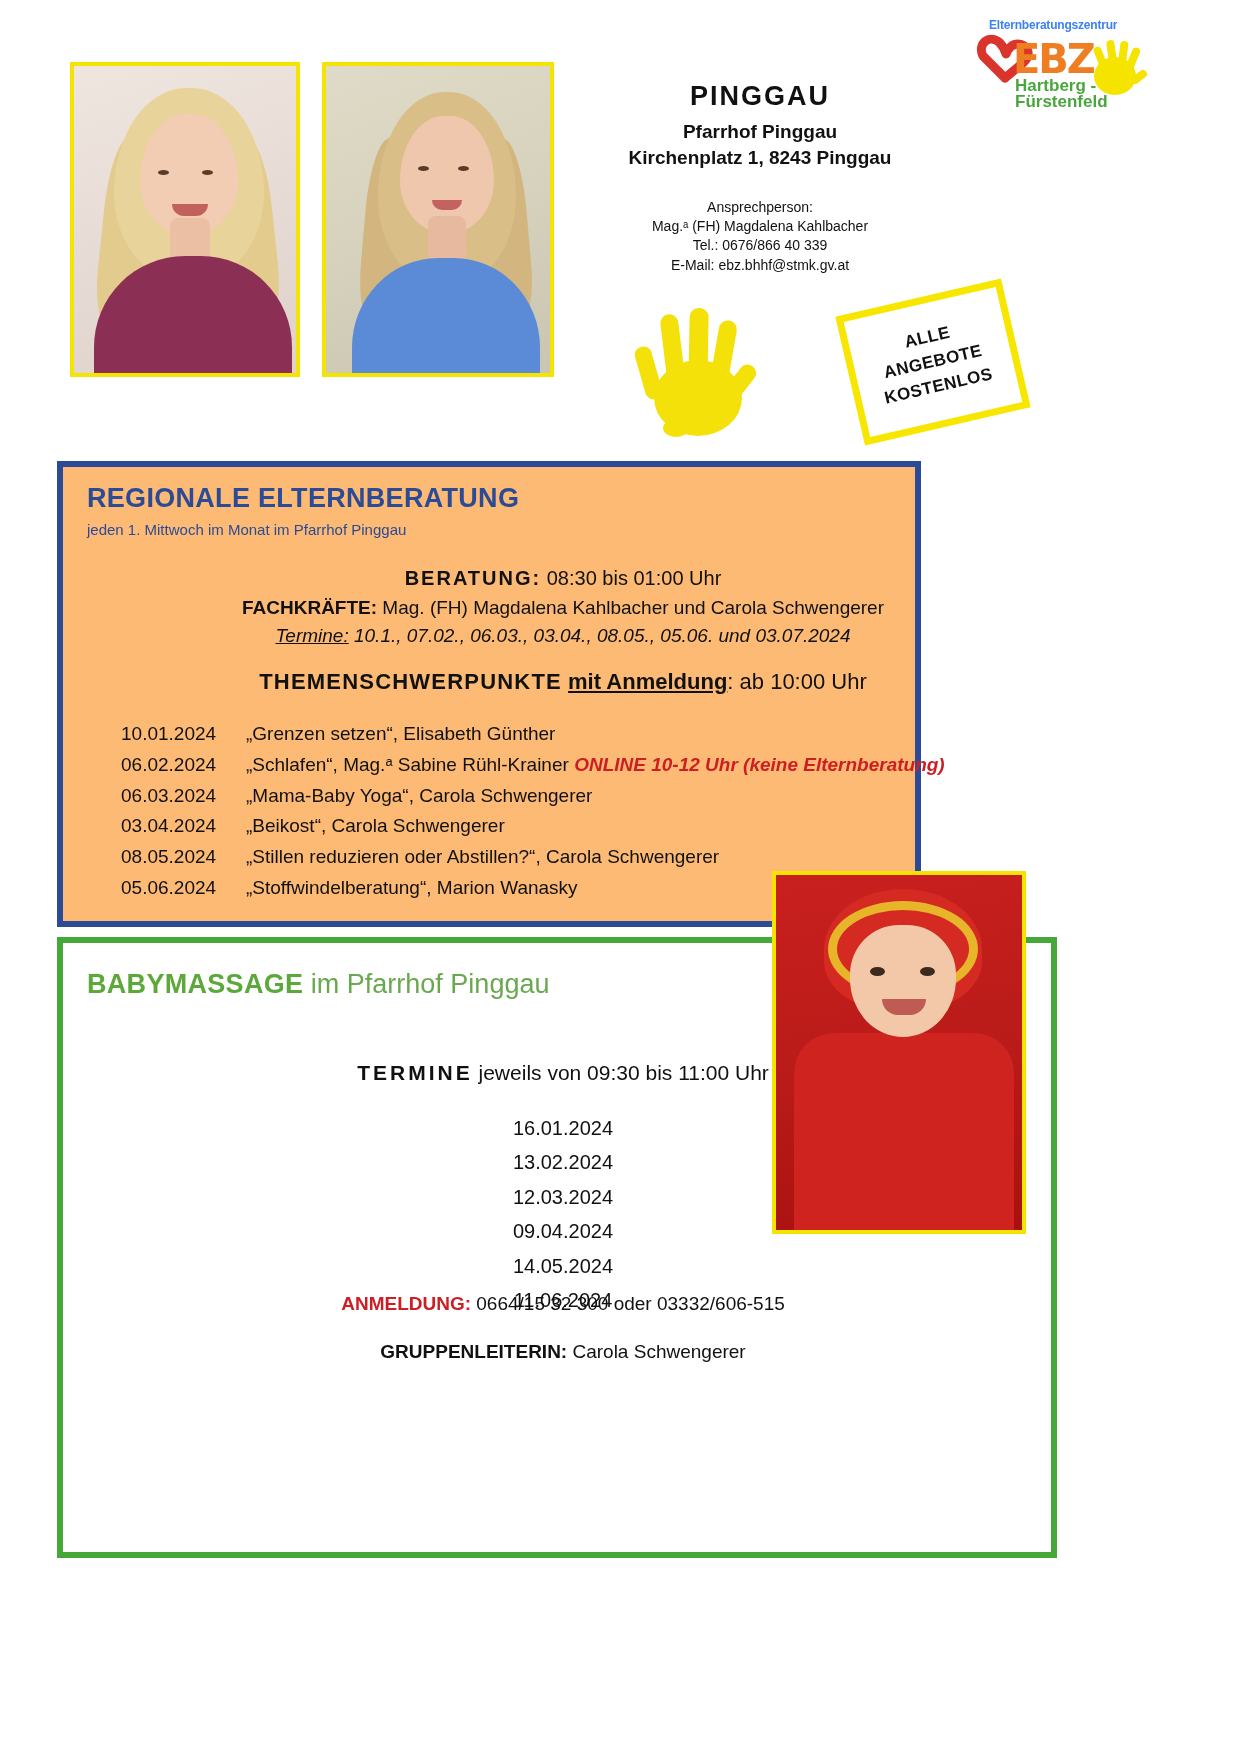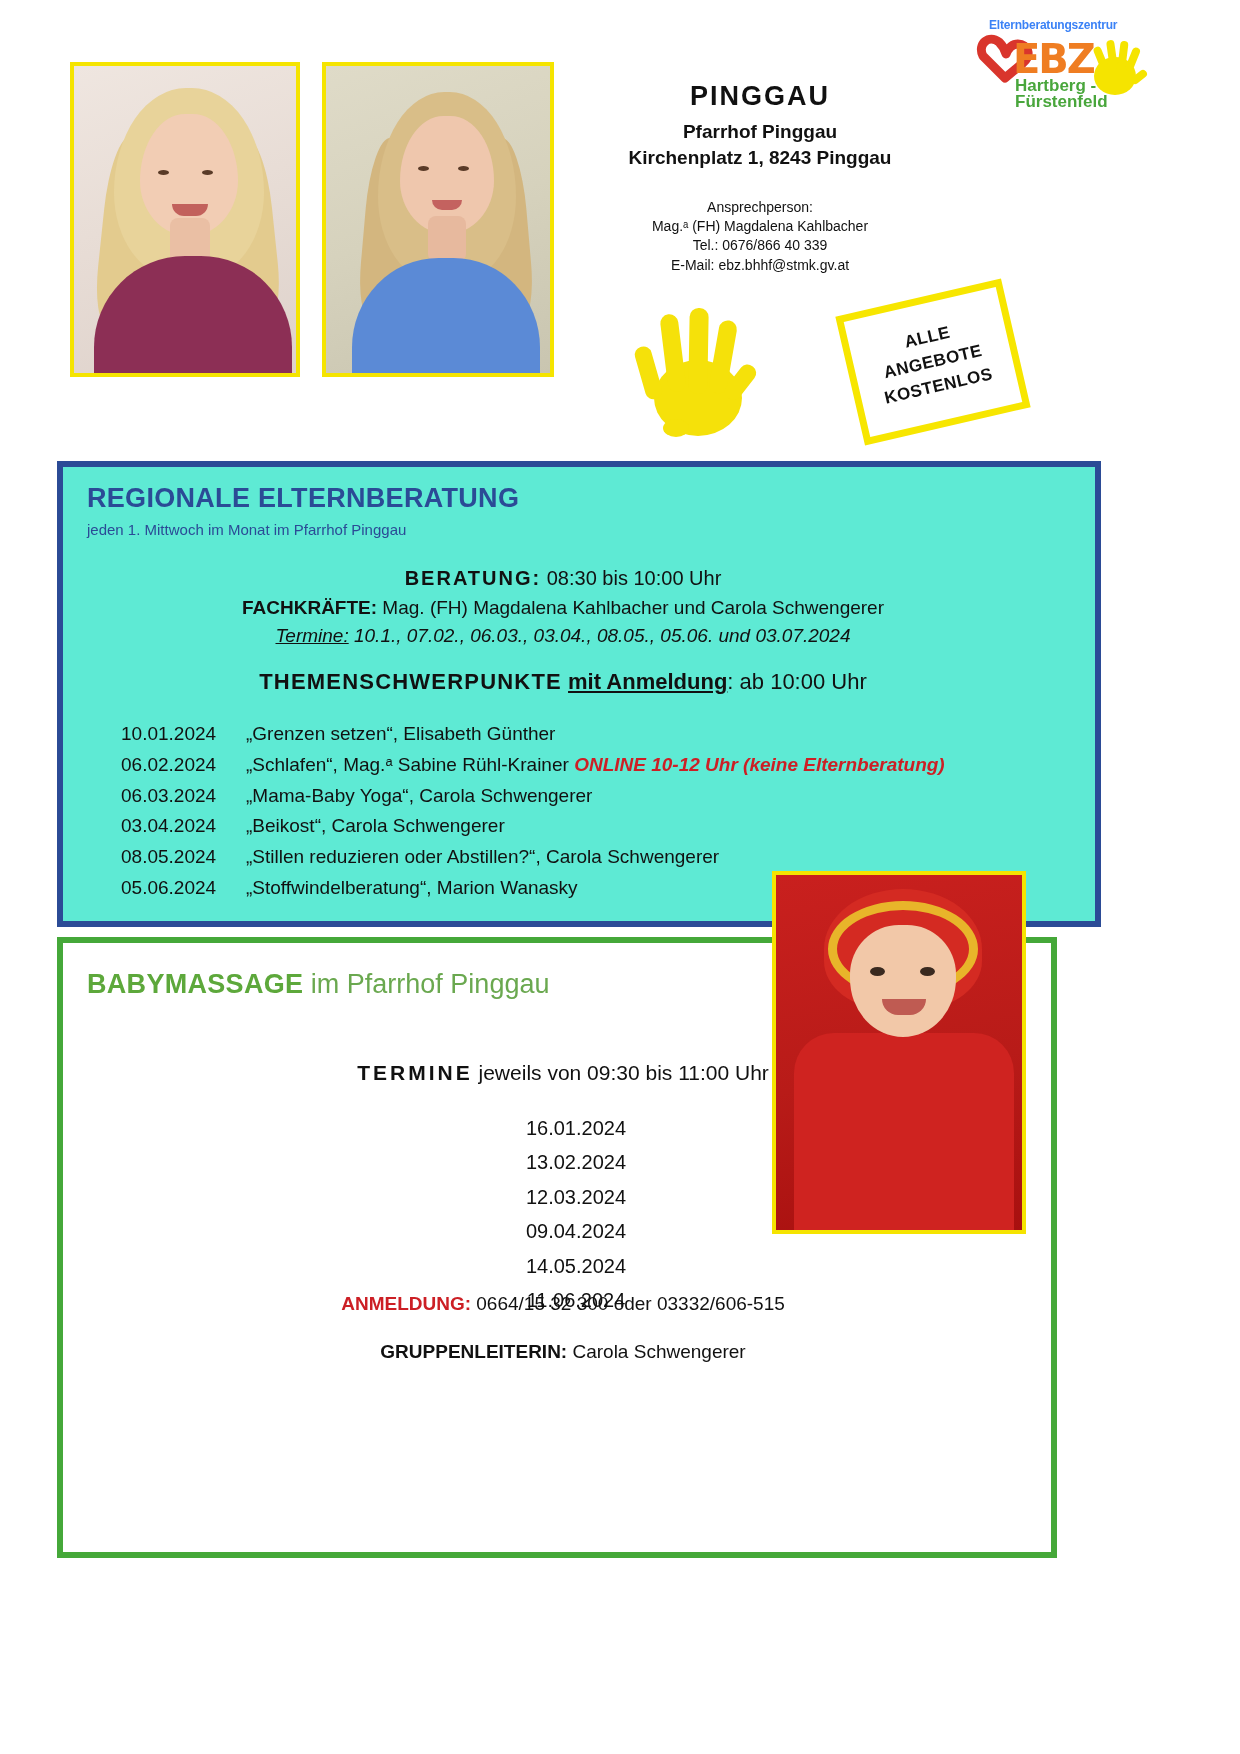--- a/index.html
+++ b/index.html
@@ -88,22 +88,22 @@
     box-sizing:border-box;
   }
   .badge-inner{
     position:absolute;inset:0;display:flex;flex-direction:column;
     align-items:center;justify-content:center;gap:5px;
     font-size:17px;font-weight:bold;color:#111;letter-spacing:.5px;
   }
 
   
   .blue-box{
-    position:absolute;left:57px;top:461px;width:1044px;height:466px;
-    border:6px solid #2b4b96;background:#5eead4;box-sizing:border-box;
+    position:absolute;left:57px;top:461px;width:864px;height:466px;
+    border:6px solid #2b4b96;background:#fdba74;box-sizing:border-box;
   }
   .blue-title{
     position:absolute;left:24px;top:16px;font-size:27px;font-weight:bold;
     color:#2b4b96;letter-spacing:.3px;
   }
   .blue-sub{
     position:absolute;left:24px;top:54px;font-size:15px;color:#2b4b96;
   }
   .ctr{position:absolute;left:0;width:1000px;text-align:center;}
   .beratung{top:100px;font-size:20px;color:#111;}
@@ -143,21 +143,21 @@
     position:absolute;left:57px;top:937px;width:1000px;height:621px;
     border:6px solid #45a839;background:#fff;box-sizing:border-box;
   }
   .green-title{position:absolute;left:24px;top:26px;font-size:27px;}
   .green-title .b{font-weight:bold;color:#5da83b;letter-spacing:.3px;}
   .green-title .n{color:#6aa84f;}
 
   .gc{position:absolute;left:0;width:1000px;text-align:center;color:#111;}
   .bm-termine{top:118px;font-size:21px;}
   .bm-termine b{letter-spacing:3px;}
-  .bm-dates{top:168px;font-size:20px;line-height:1.72;padding-left:13px;}
+  .bm-dates{top:168px;font-size:20px;line-height:1.72;}
 
   .bm-anm{top:350px;font-size:19px;}
   .bm-anm .lbl{color:#cc1f25;font-weight:bold;}
   .bm-grp{top:398px;font-size:19px;}
   .bm-grp .lbl{font-weight:bold;}
 </style>
 </head>
 <body>
 
 <div class="page">
@@ -241,21 +241,21 @@
       </div>
     </div>
   </div>
 
   <div class="blue-box">
     <div class="blue-title">REGIONALE ELTERNBERATUNG</div>
     <div class="blue-sub">jeden 1. Mittwoch im Monat im Pfarrhof Pinggau</div>
 
     <div class="ctr beratung">
       <b>BERATUNG:</b>
-      <span>08:30 bis 10:00 Uhr</span>
+      <span>08:30 bis 01:00 Uhr</span>
     </div>
 
     <div class="ctr fachkraefte">
       <b>FACHKRÄFTE:</b>
       <span>Mag. (FH) Magdalena Kahlbacher und Carola Schwengerer</span>
     </div>
 
     <div class="ctr termine">
       <u>Termine:</u>
       <span>10.1., 07.02., 06.03., 03.04., 08.05., 05.06. und 03.07.2024</span>

